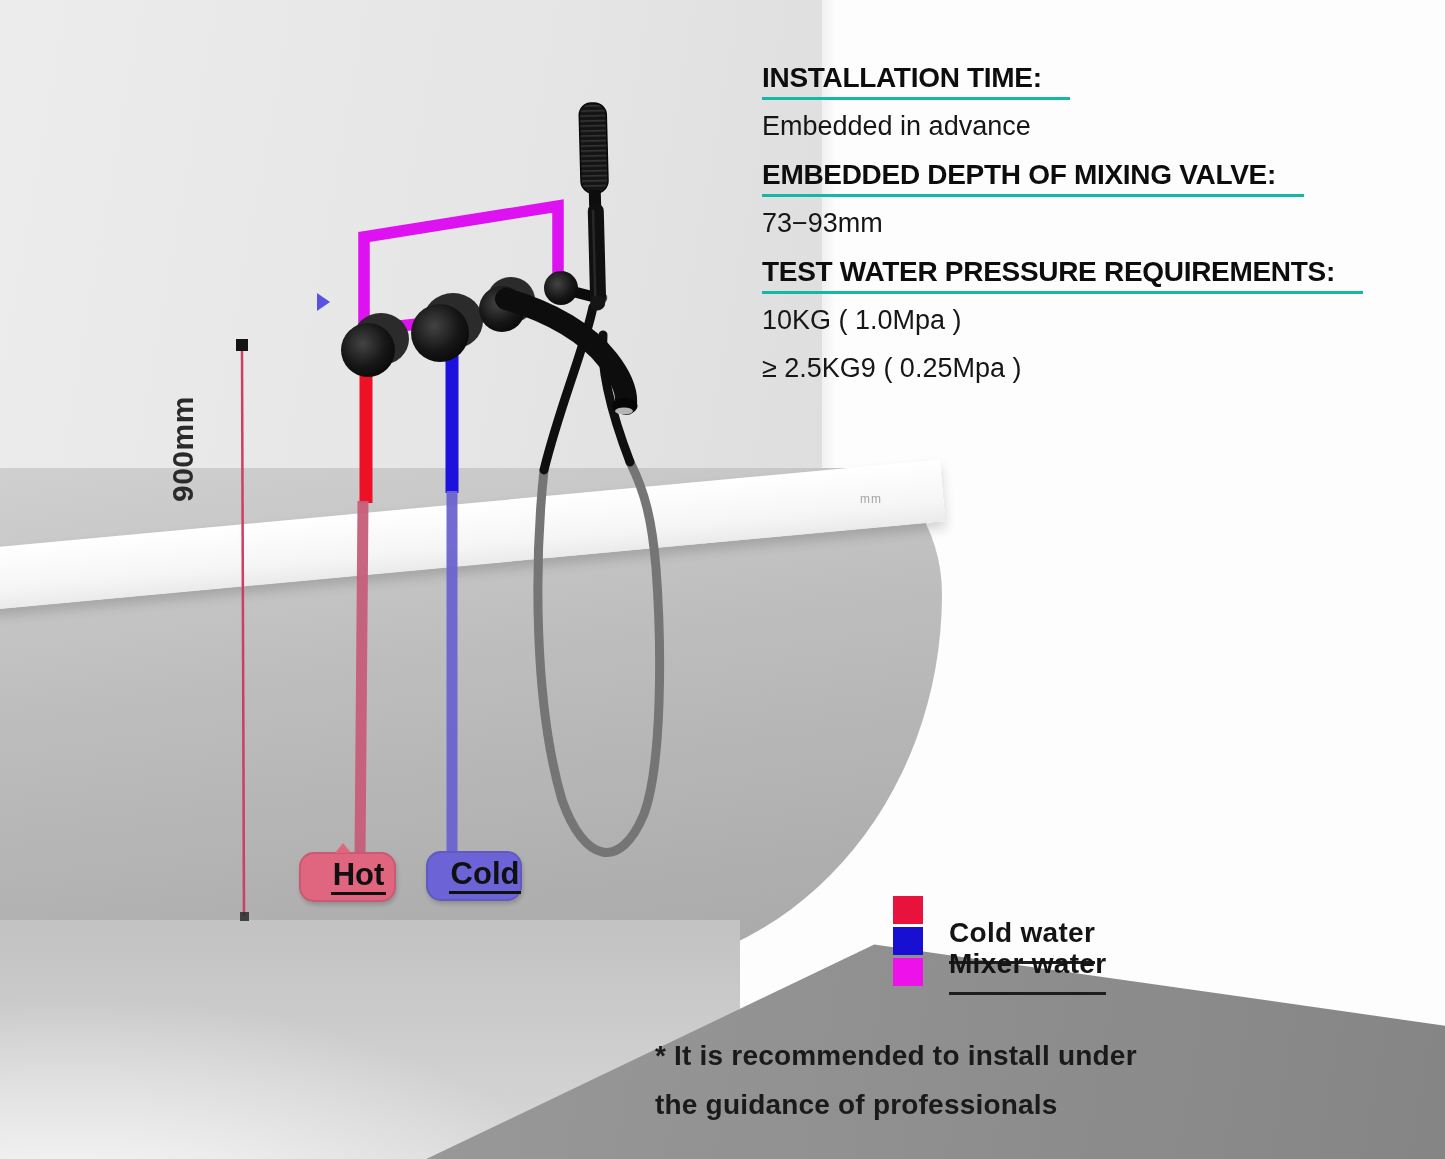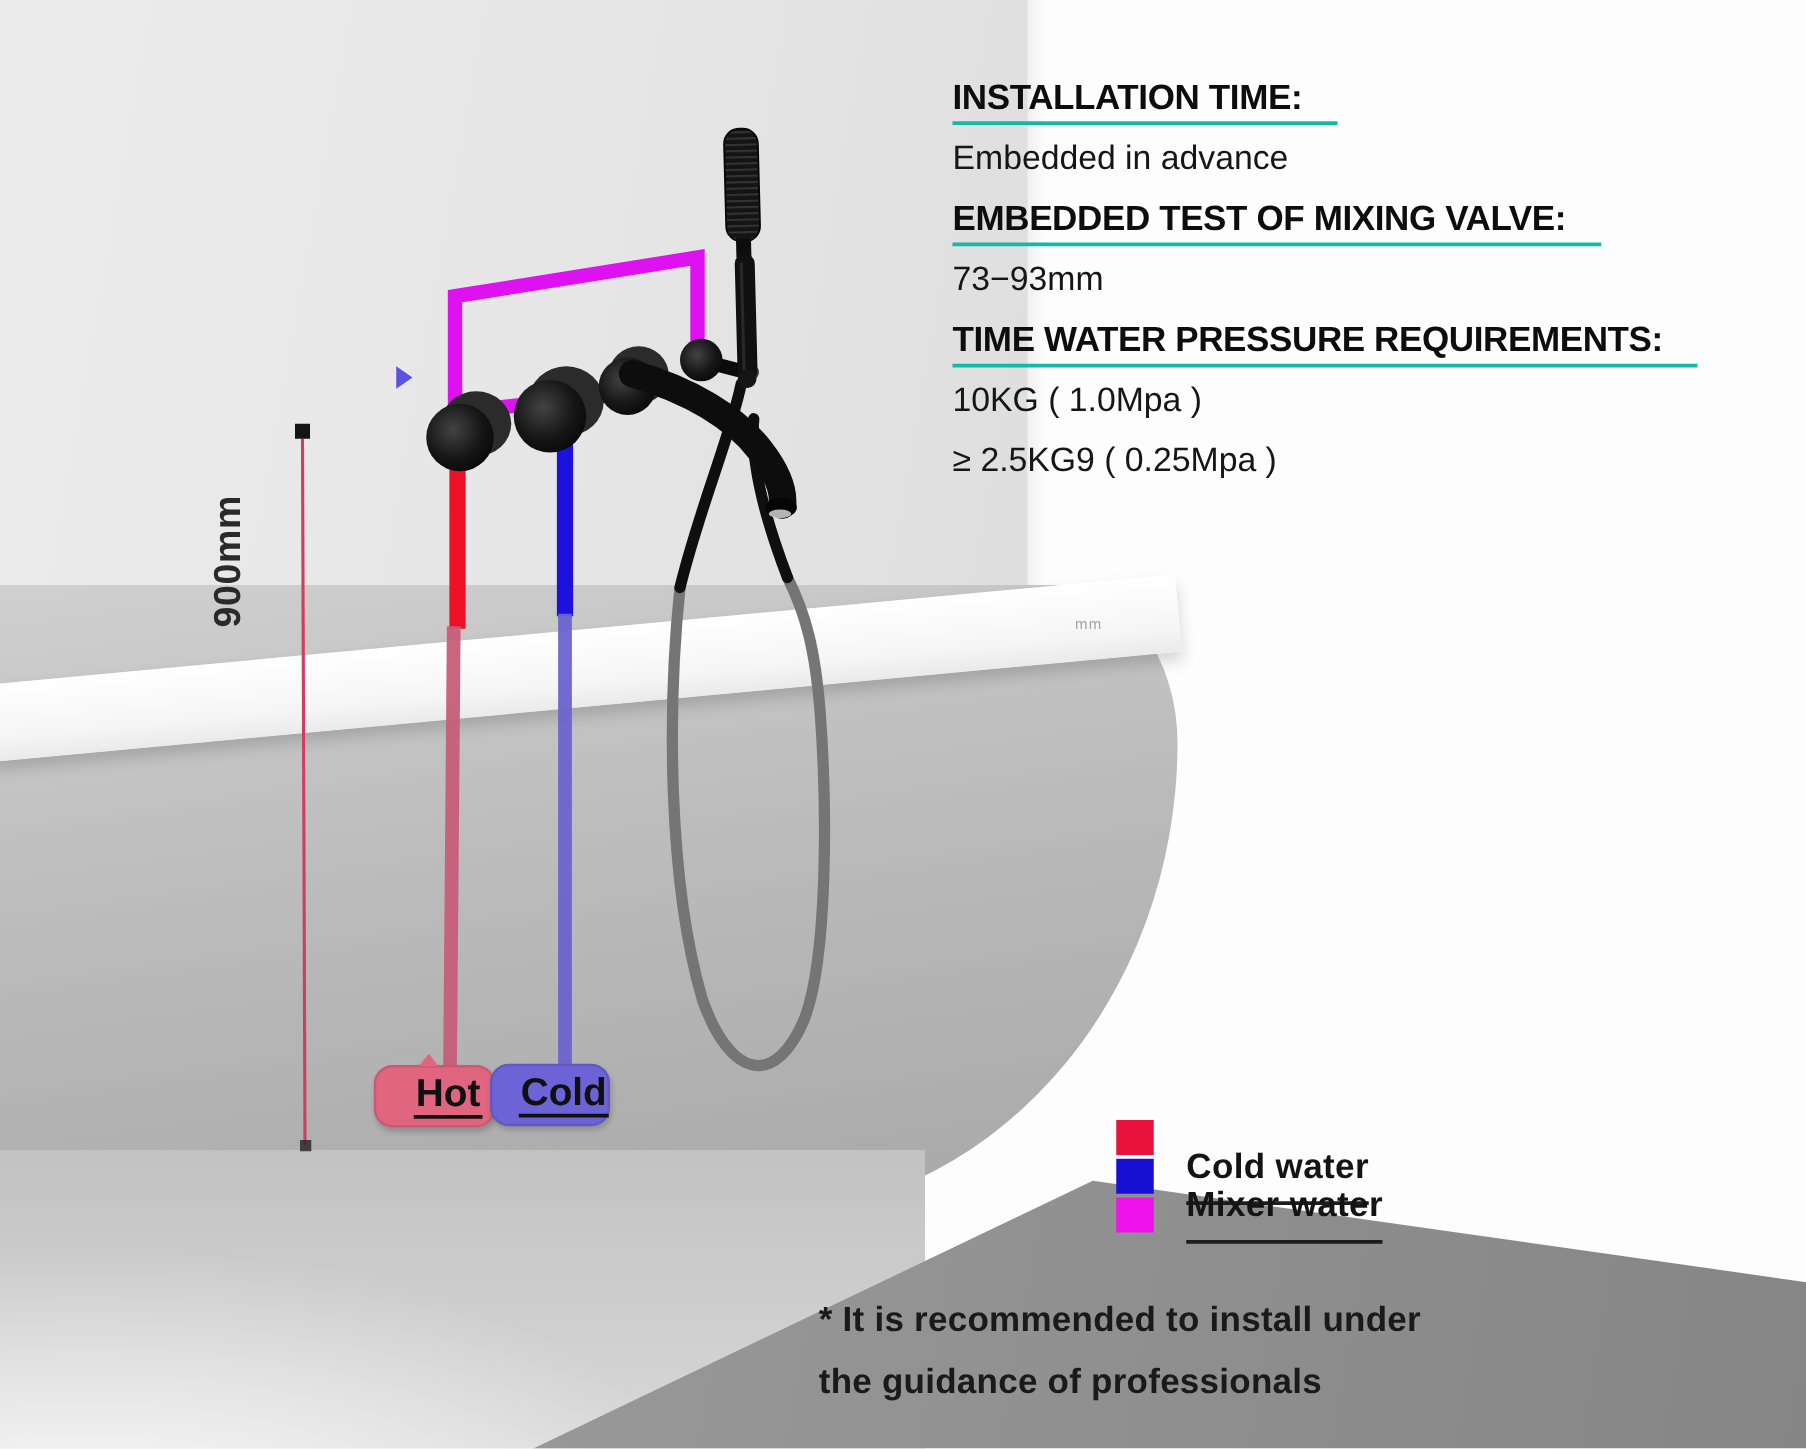--- a/index.html
+++ b/index.html
@@ -41,21 +41,21 @@
   
   .watermark{position:absolute;left:860px;top:492px;font-size:12px;color:#8f8f8f;
     opacity:.8;letter-spacing:1px;}
   
   .badge{position:absolute;border-radius:15px;display:flex;align-items:center;justify-content:center;}
   .badge-hot{left:299px;top:852px;width:97px;height:50px;background:#e0657f;
     box-shadow:inset 0 0 0 2px rgba(0,0,0,.10),1px 3px 4px rgba(0,0,0,.18);}
   .badge-hot::before{content:"";position:absolute;top:-9px;left:36px;width:0;height:0;
     border-left:8px solid transparent;border-right:8px solid transparent;
     border-bottom:10px solid #e0657f;}
-  .badge-cold{left:392px;top:851px;width:96px;height:50px;background:#6c64d6;
+  .badge-cold{left:426px;top:851px;width:96px;height:50px;background:#6c64d6;
     box-shadow:inset 0 0 0 2px rgba(0,0,0,.10),1px 3px 4px rgba(0,0,0,.18);}
   .badge-text{font-size:31px;font-weight:bold;color:#101010;line-height:1.05;
     border-bottom:3px solid #101010;padding:0 2px 1px;margin-left:22px;}
   
   .legend{position:absolute;left:893px;top:894px;}
   .lrow{display:flex;align-items:center;height:31px;}
   .sw{width:30px;height:28px;margin-right:26px;flex:0 0 auto;}
   .sw-hot{background:#e8123d;}
   .sw-cold{background:#1710d2;}
   .sw-mix{background:#ee12ea;}
@@ -144,23 +144,23 @@
       <rect x="591.5" y="210" width="2.5" height="88" fill="#2e2e2e" opacity="0.8"></rect>
       <circle cx="595" cy="303" r="7.5" fill="#151515"></circle>
     </g>
 
     <polygon points="317,293 317,311 330,302" fill="#5c52e2"></polygon>
   </svg>
 
   <div class="info">
     <div class="row h"><span>INSTALLATION TIME:</span></div>
     <div class="row v">Embedded in advance</div>
-    <div class="row h"><span>EMBEDDED TEST OF MIXING VALVE:</span></div>
+    <div class="row h"><span>EMBEDDED DEPTH OF MIXING VALVE:</span></div>
     <div class="row v">73−93mm</div>
-    <div class="row h"><span>TIME WATER PRESSURE REQUIREMENTS:</span></div>
+    <div class="row h"><span>TEST WATER PRESSURE REQUIREMENTS:</span></div>
     <div class="row v">10KG ( 1.0Mpa )</div>
     <div class="row v">≥ 2.5KG9 ( 0.25Mpa )</div>
   </div>
 
   <div class="vlabel">900mm</div>
 
   <span class="watermark">mm</span>
 
   <div class="badge badge-hot">
     <span class="badge-text">Hot</span>

